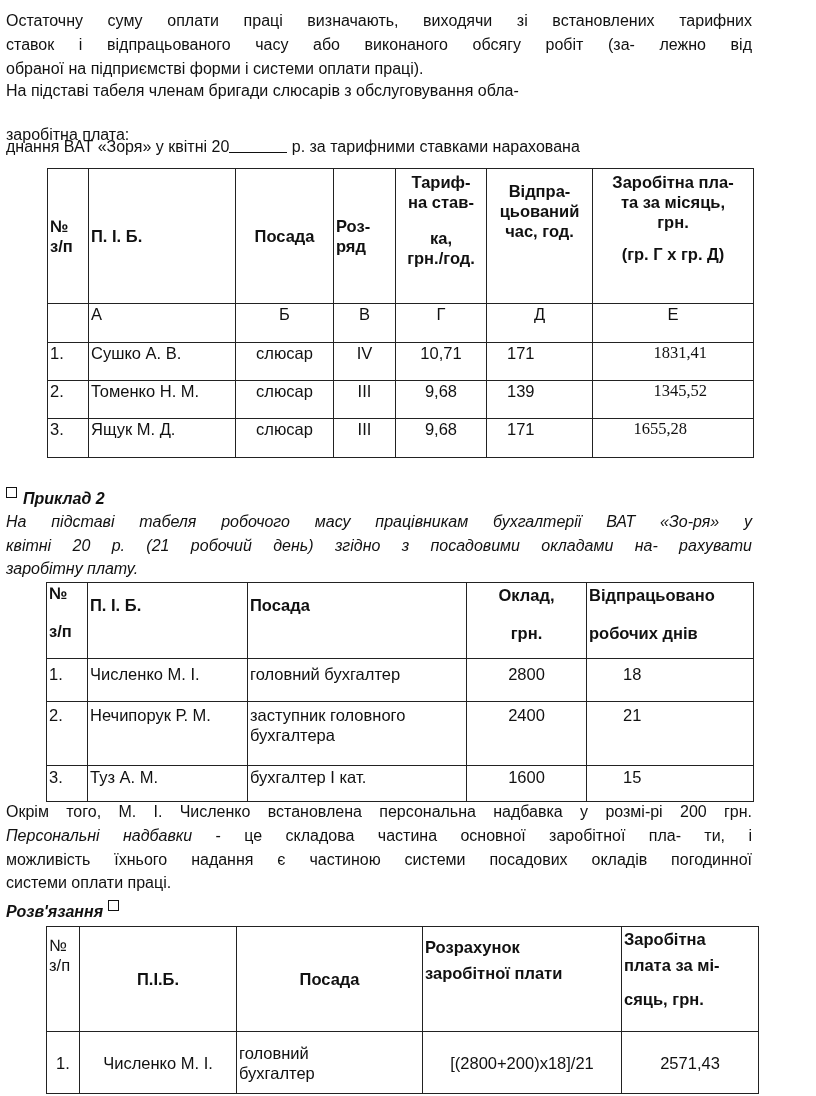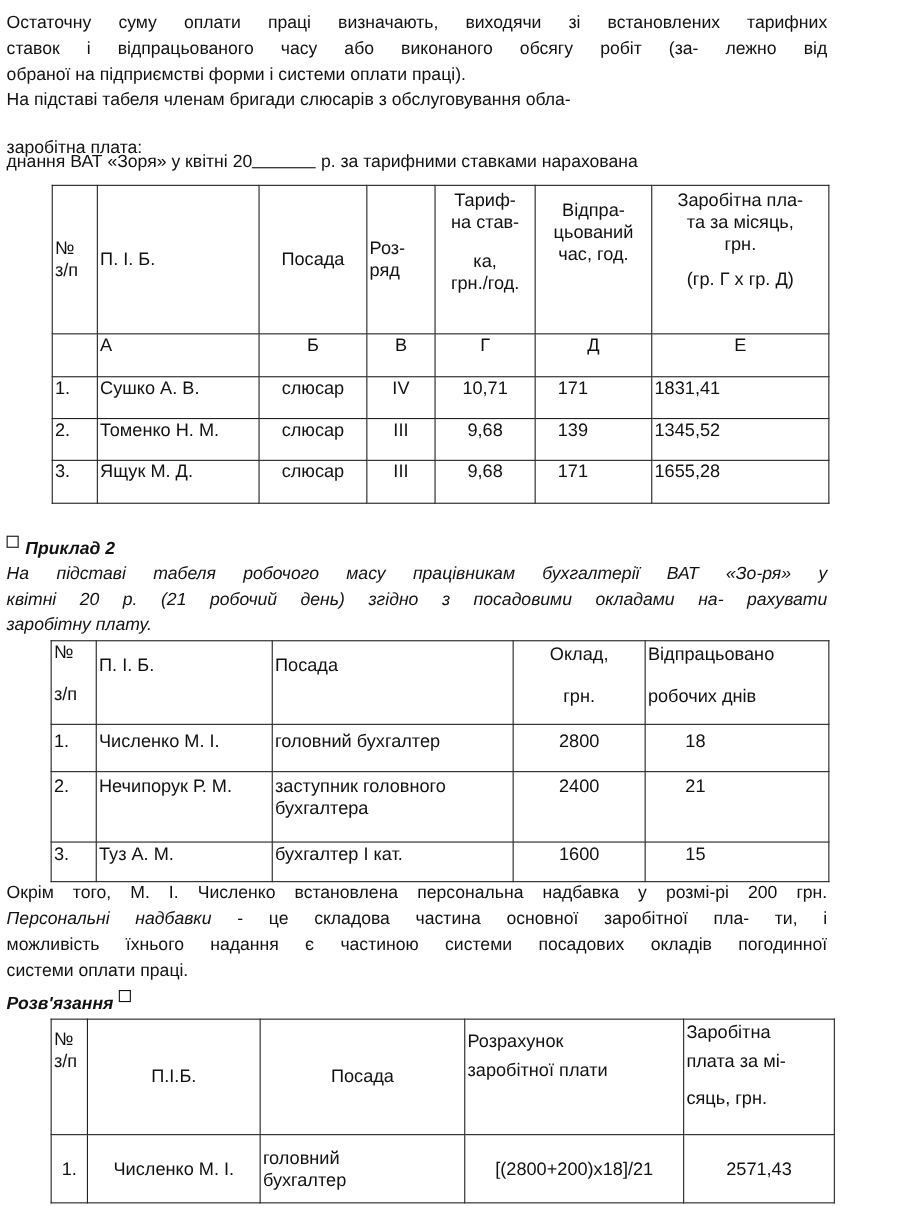--- a/index.html
+++ b/index.html
@@ -10,23 +10,23 @@
   .just { text-align:justify; text-align-last:justify; }
   .it { font-style:italic; }
   .bi { font-style:italic; font-weight:bold; }
   .sq { display:inline-block; width:9px; height:9px; border:1.3px solid #111;
         vertical-align:6px; margin-right:6px; }
   .sq.after { margin-left:5px; margin-right:0; }
   .blank { display:inline-block; width:58px; border-bottom:1.5px solid #111; height:16px; vertical-align:-1px; }
   table { position:absolute; border-collapse:collapse; table-layout:fixed;
           font-size:16.5px; line-height:20px; }
   td { border:1.6px solid #222; padding:0 2px; vertical-align:top; overflow:hidden; }
-  .b { font-weight:normal; }
+  .b { font-weight:bold; }
   .c { text-align:center; }
-  .r { padding-right:14px; }
+  .r { text-align:right; padding-right:14px;font-family:Liberation Serif, serif; }
   .vm { vertical-align:middle; }
 </style>
 </head>
 <body>
 
 <div class="line just" style="top:10px;">Остаточну суму оплати праці визначають, виходячи зі встановлених тарифних</div>
 <div class="line just" style="top:34px;">ставок і відпрацьованого часу або виконаного обсягу робіт (за- лежно від</div>
 <div class="line" style="top:58px;">обраної на підприємстві форми і системи оплати праці).</div>
 <div class="line" style="top:80px;">На підставі табеля членам бригади слюсарів з обслуговування обла-</div>
 <div class="line" style="top:102px;margin-top:34px;">

